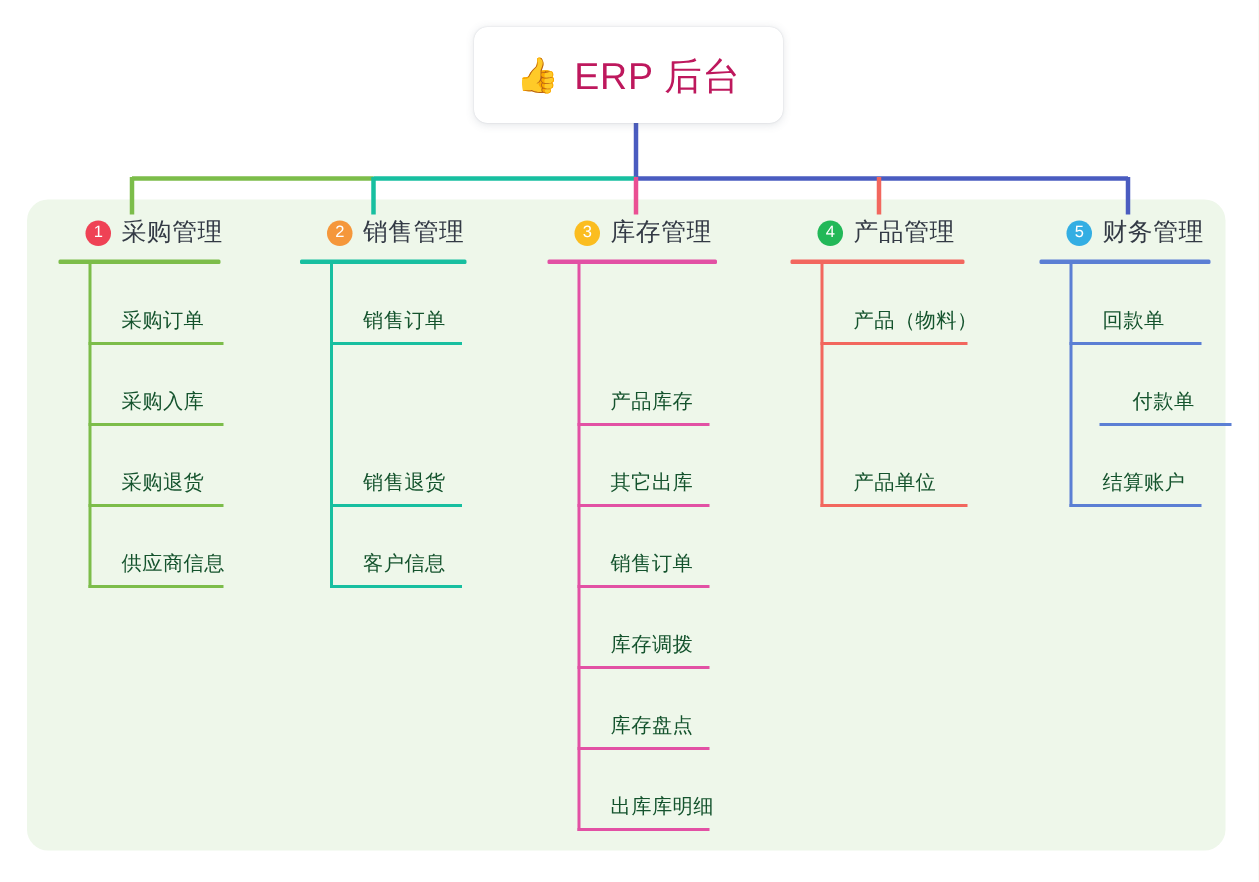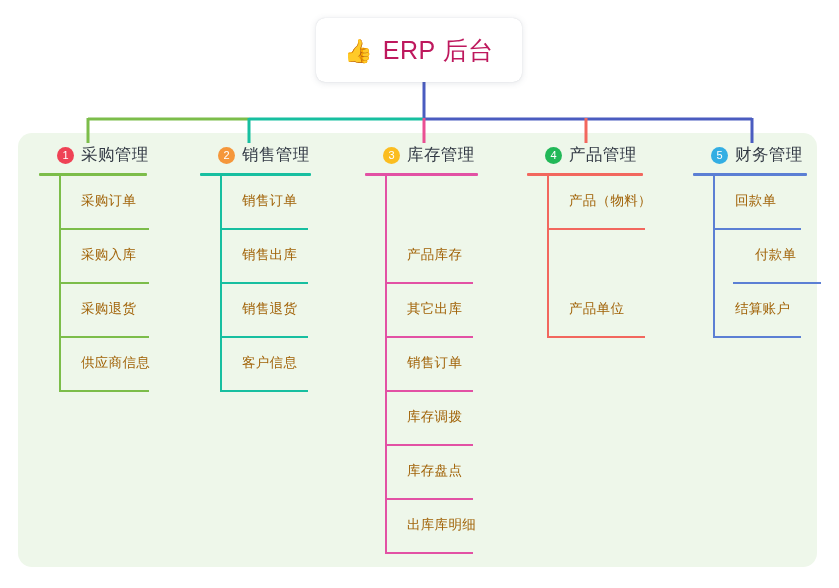--- a/index.html
+++ b/index.html
@@ -75,23 +75,23 @@
   .spine{
     position:absolute;left:0;top:0;width:2px;
   }
   .item{
     position:absolute;
     left:0;
     height:54px;
   }
   .item-label{
     position:absolute;
-    left:22px;bottom:20px;
+    left:22px;bottom:7px;
     font-size:13.5px;
-    color:#a16207;
+    color:#14532d;
     white-space:nowrap;
     letter-spacing:.3px;
     text-align:center;
   }
   .item-rule{
     position:absolute;
     left:0;bottom:0;height:1.6px;
   }
 </style>
 </head>
@@ -150,24 +150,20 @@
           <span class="badge" style="background: rgb(245, 151, 59);">2</span>
           <span class="col-title">销售管理</span>
         </div>
         <div class="head-rule" style="background: rgb(23, 191, 160); width: 111px; margin-left: 0px;"></div>
         <div class="col-body" style="margin-left: 20px; height: 216px;">
           <div class="spine" style="background: rgb(23, 191, 160); height: 216px;"></div>
           <div class="item" style="top: 0px; width: 88px;">
             <span class="item-label">销售订单</span>
             <div class="item-rule" style="background: rgb(23, 191, 160); width: 88px;"></div>
           </div>
-          <div class="item" style="top: 54px; width: 88px;">
-            <span class="item-label">销售出库</span>
-            <div class="item-rule" style="background: rgb(23, 191, 160); width: 88px;"></div>
-          </div>
           <div class="item" style="top: 108px; width: 88px;">
             <span class="item-label">销售退货</span>
             <div class="item-rule" style="background: rgb(23, 191, 160); width: 88px;"></div>
           </div>
           <div class="item" style="top: 162px; width: 88px;">
             <span class="item-label">客户信息</span>
             <div class="item-rule" style="background: rgb(23, 191, 160); width: 88px;"></div>
           </div>
         </div>
       </div>

